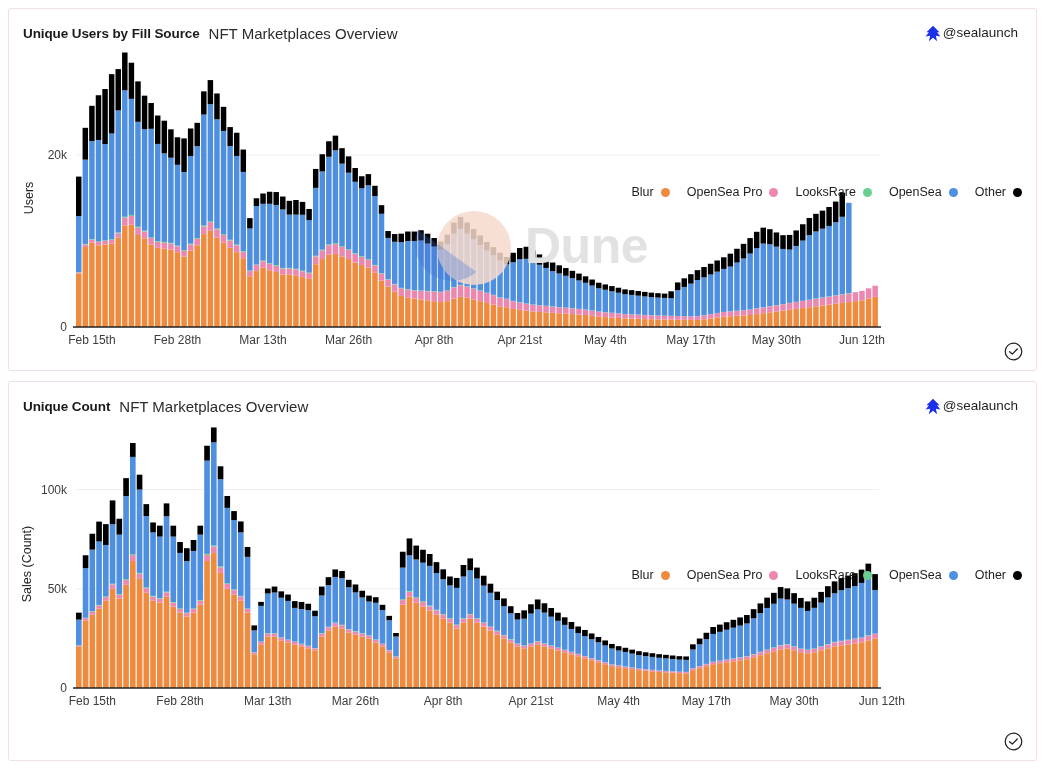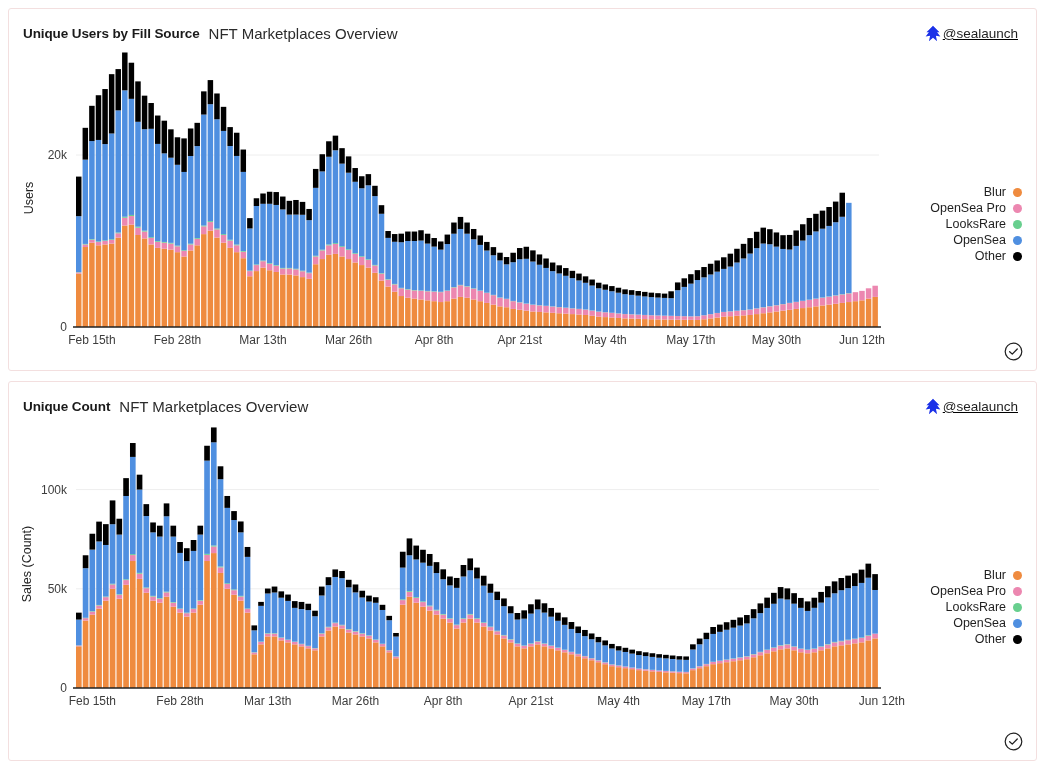--- a/index.html
+++ b/index.html
@@ -38,36 +38,34 @@
   }
   .card-subtitle {
     font-size: 15px;
     color: #2b2b2b;
     margin-left: 9px;
     white-space: nowrap;
   }
   .header-right {
     margin-left: auto;
     display: flex;
-    align-items: center;
     padding-right: 4px;
-    text-decoration: underline;
   }
   .handle-text { font-size: 13.5px; color: #1f1f1f; }
   .brand-logo { width: 20px; height: 18px; display:block; }
 
   .chart-area { position: relative; }
   .chart-svg { display:block; }
 
   .legend {
     position: absolute;
     right: 14px;
     display: flex;
-    flex-direction: column;
-    gap: 2px;
+    flex-direction: row;
+    gap: 17px;
   }
   .legend-row {
     display: flex;
     align-items: center;
     justify-content: flex-end;
     gap: 7px;
   }
   .legend-label { font-size: 12.5px; color: #1f1f1f; white-space: nowrap; }
   .legend-dot { width: 9px; height: 9px; border-radius: 50%; flex: none; }
 
@@ -121,20 +119,27 @@
         <span>
           <svg class="brand-logo" viewBox="0 0 24 22" aria-hidden="true">
             <path d="M12 1 L4 9 L7 9 L3 14 L8.5 13 L7 20 L12 15.5 L17 20 L15.5 13 L21 14 L17 9 L20 9 Z" fill="#1b31e8"></path>
           </svg>
         </span>
         <span class="handle-text">@sealaunch</span>
       </span>
     </div>
     <div class="chart-area">
 
+      <div class="watermark" style="left:424px; top:160px;">
+        <div style="position:relative; width:280px; height:90px;">
+          <div class="wm-circle-peach" style="left:4px; top:6px;"></div>
+          <div class="wm-circle-blue" style="left:-18px; top:2px;"></div>
+          <div class="wm-text" style="position:absolute; left:92px; top:12px;">Dune</div>
+        </div>
+      </div>
       <svg class="chart-svg" id="svg-users" width="900" height="315">
           <line x1="67" x2="870" y1="110" y2="110" stroke="#eeeeee" stroke-width="1"></line>
           <g>
             <rect x="67.00" y="228.68" width="5.48" height="53.32" fill="#ef8b3f"></rect>
             <rect x="73.58" y="202.02" width="5.48" height="79.98" fill="#ef8b3f"></rect>
             <rect x="80.16" y="197.72" width="5.48" height="84.28" fill="#ef8b3f"></rect>
             <rect x="86.75" y="200.30" width="5.48" height="81.70" fill="#ef8b3f"></rect>
             <rect x="93.33" y="199.44" width="5.48" height="82.56" fill="#ef8b3f"></rect>
             <rect x="99.91" y="198.58" width="5.48" height="83.42" fill="#ef8b3f"></rect>
             <rect x="106.49" y="192.56" width="5.48" height="89.44" fill="#ef8b3f"></rect>

